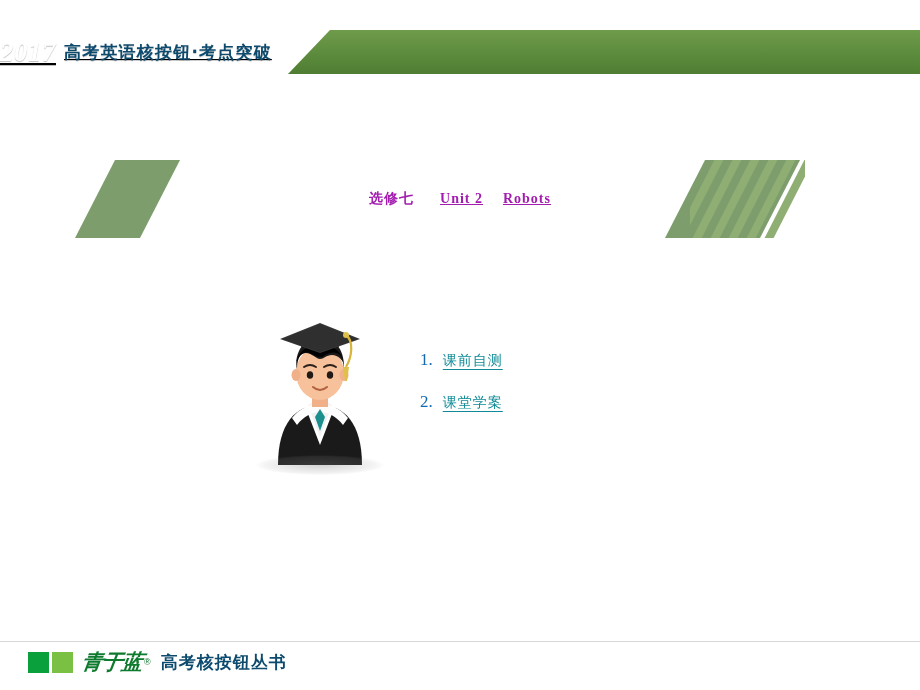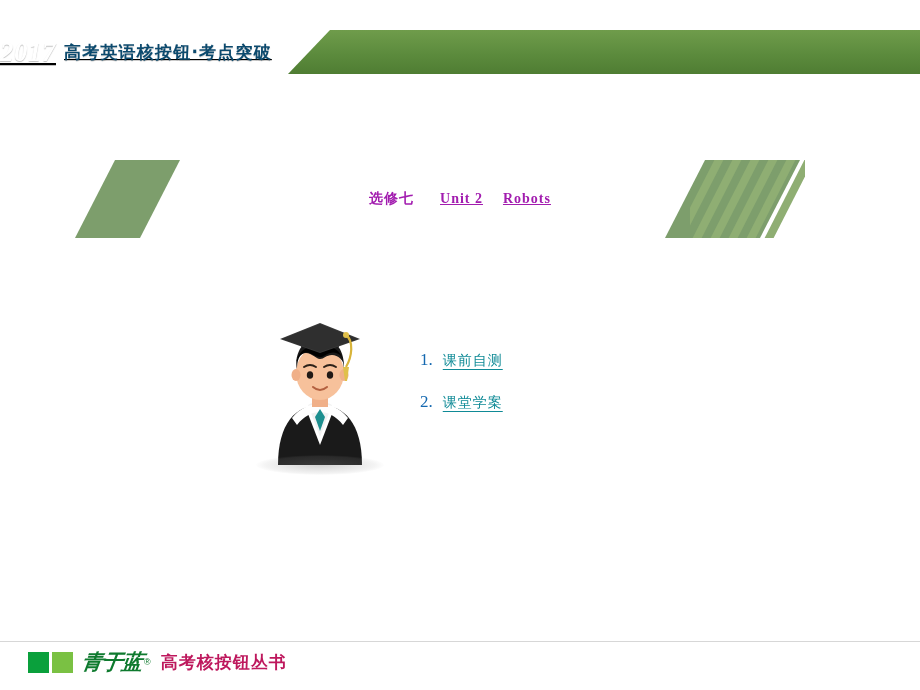--- a/index.html
+++ b/index.html
@@ -253,21 +253,21 @@
   .logo-reg {
     font-size: 9px;
     color: #0e7a2e;
     vertical-align: super;
     margin-right: 10px;
   }
   .footer-series {
     font-family: "DejaVu Sans", sans-serif;
     font-weight: bold;
     font-size: 17px;
-    color: #be185d;
+    color: #0c4a6e;
     letter-spacing: 1px;
     margin-right: 32px;
   }
   .footer-editor {
     font-family: "DejaVu Sans", sans-serif;
     font-size: 15px;
     color: #111111;
     letter-spacing: 1px;
   }
 </style>

